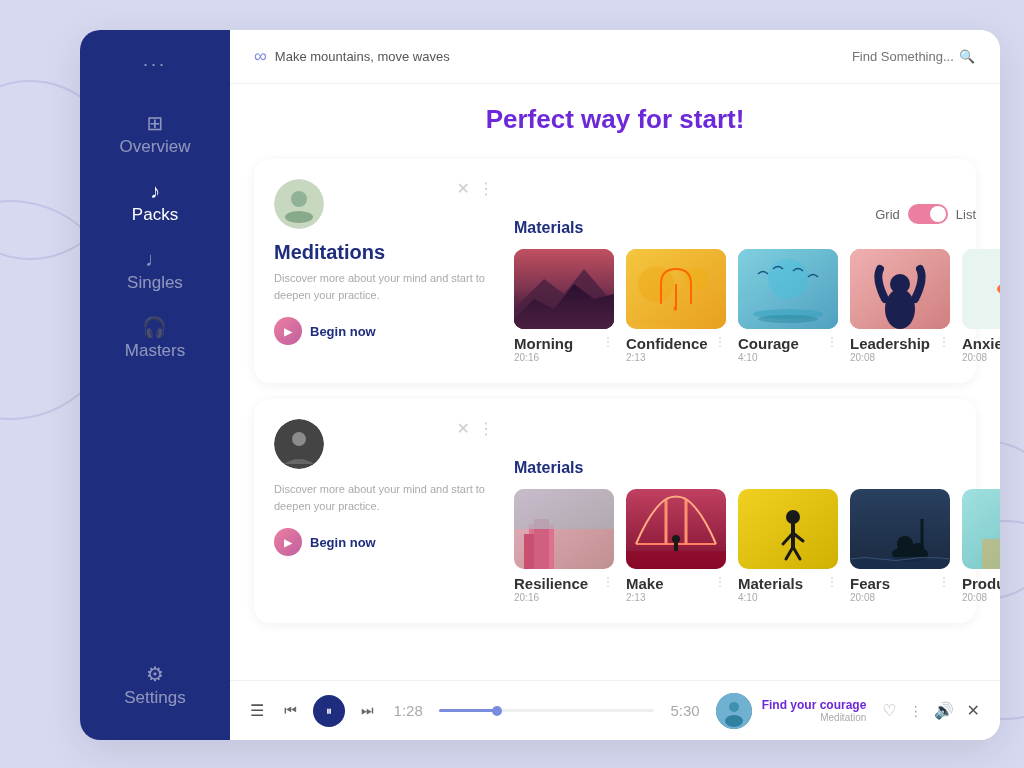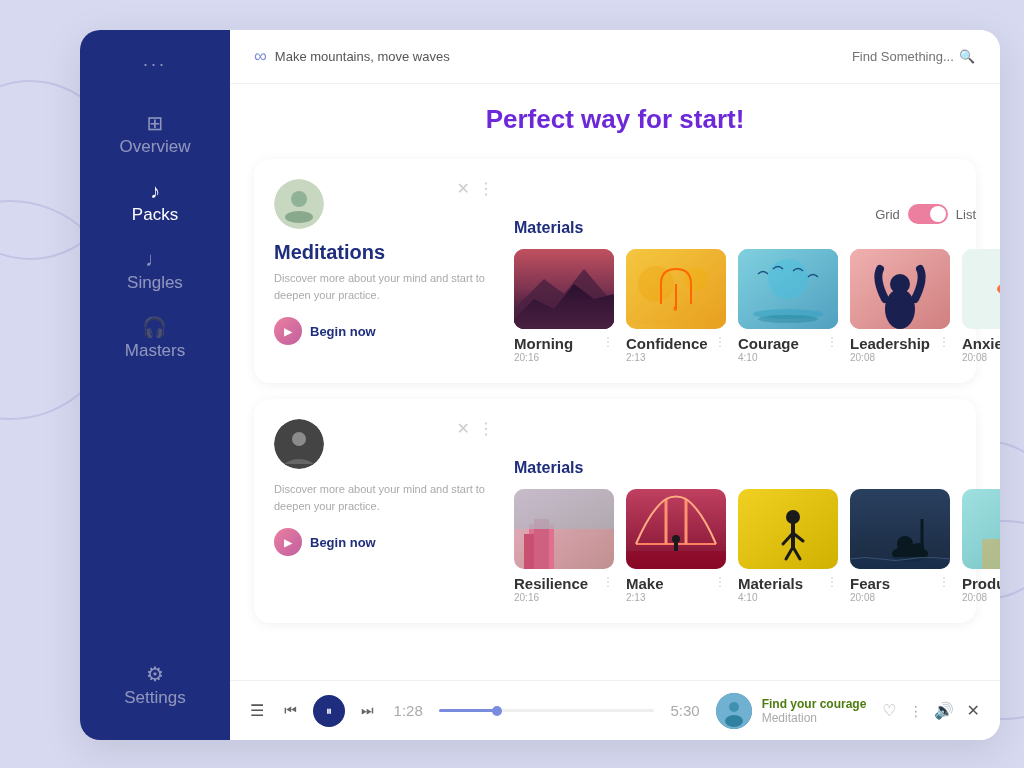--- a/index.html
+++ b/index.html
@@ -461,25 +461,26 @@
       justify-content: center;
       color: white;
       font-size: 14px;
       overflow: hidden;
     }
 
     .track-info {}
     .track-name {
       font-size: 12px;
       font-weight: 700;
-      color: #4d7c0f;
+      color: #6d28d9;
     }
     .track-type {
-      font-size: 12px;
+      font-size: 10px;
       color: #aaa;
+      text-align: right;
     }
 
     .player-actions {
       display: flex;
       align-items: center;
       gap: 12px;
       color: #aaa;
     }
 
     .player-heart { font-size: 16px; cursor: pointer; }

